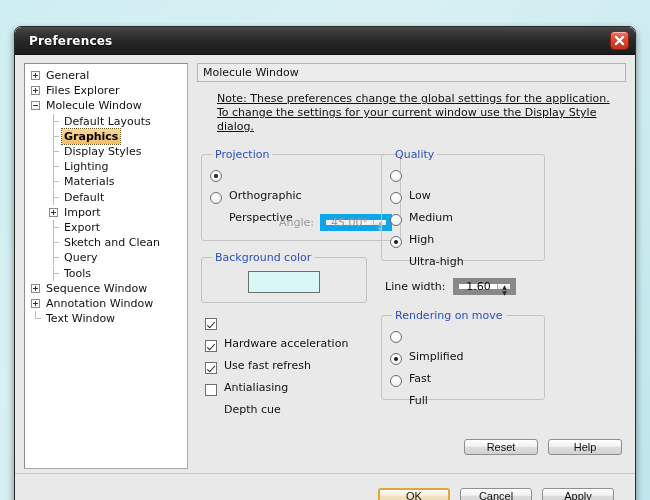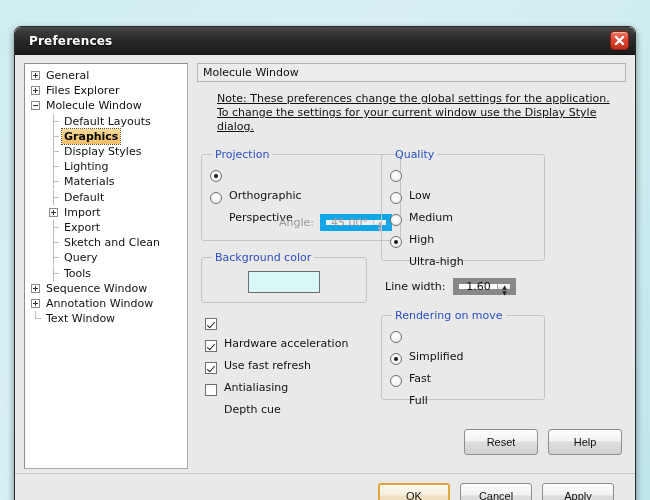--- a/index.html
+++ b/index.html
@@ -311,21 +311,21 @@
   }
   .linewidth-row .lbl { margin-right: 8px; }
 
   .checks { margin: 10px 0 0 4px; }
   .checks .row { height: 22px; }
 
   
   .btn {
     font-size: 11px;
     color: #111;
-    height: 26px;
+    height: 16px;
     min-width: 70px;
     padding: 0 10px;
     border: 1px solid #8e8e8e;
     border-radius: 3px;
     background: linear-gradient(to bottom, #fdfdfd 0%, #f2f2f2 45%, #dedede 50%, #d2d2d2 100%);
     box-shadow: inset 0 1px 0 rgba(255,255,255,.9);
     cursor: pointer;
     display: inline-flex;
     align-items: center;
     justify-content: center;

